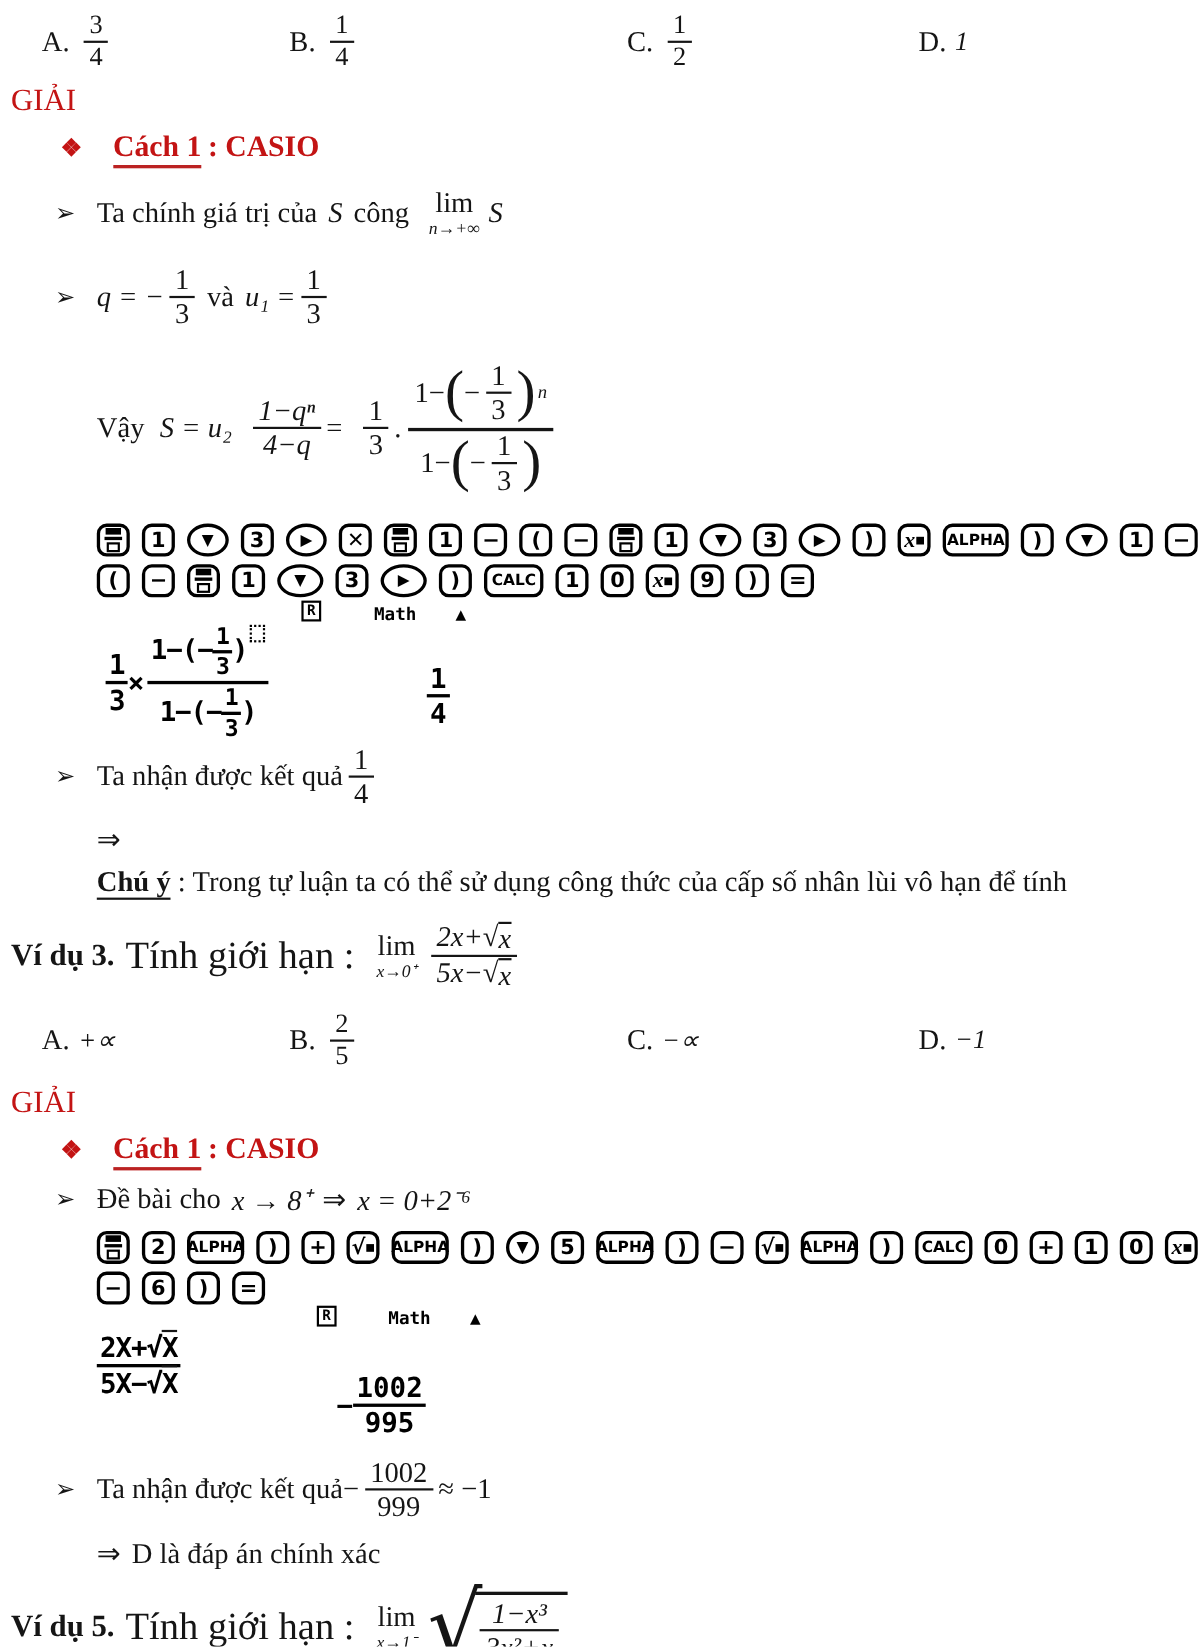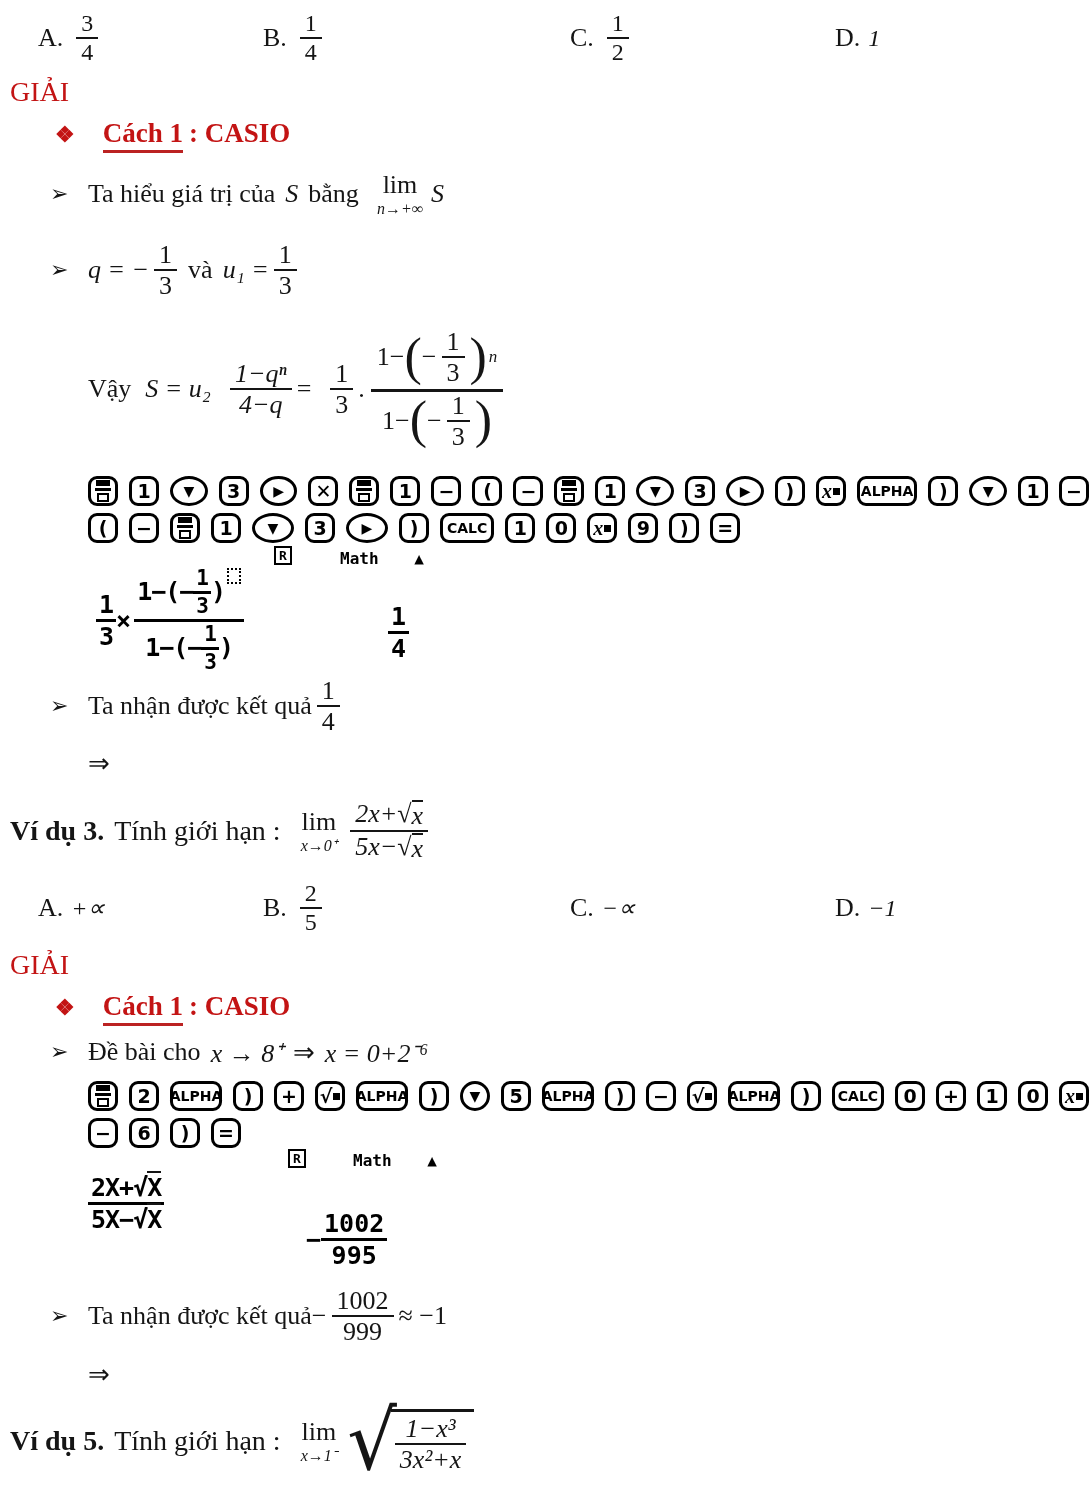--- a/index.html
+++ b/index.html
@@ -72,21 +72,21 @@
 
   .resline{margin:10px 0 0 50px;display:flex;align-items:center;}
   .resline .arrow{width:38px;font-size:22px;flex:0 0 38px;}
   .concl{margin:8px 0 0 88px;display:flex;align-items:center;}
   .concl .imp{margin-right:10px;}
   .note{margin:8px 0 0 88px;}
   .note .nhead{border-bottom:2px solid #151515;font-weight:bold;}
 
   .vd{margin:14px 0 0 10px;display:flex;align-items:center;}
   .vd .vd-title{font-weight:bold;font-size:28px;margin-right:10px;}
-  .vd .vd-intro{font-size:28px;margin-right:12px;text-align:center;}
+  .vd .vd-intro{font-size:35px;margin-right:12px;text-align:center;}
   .vd .frac{font-style:italic;}
 
   .radical{display:inline-flex;align-items:center;margin-left:2px;}
   .rad-sign{font-size:78px;font-weight:400;line-height:0.85;transform:scaleY(1.05);font-family:"DejaVu Serif",serif;}
   .rad-body{border-top:3px solid #151515;padding:3px 8px 0 4px;margin-left:-6px;}
   .rad-body .frac{font-style:italic;}
 
   .sqrtx{display:inline-flex;align-items:flex-start;}
   .sqrtx .rs{font-size:26px;}
 </style>
@@ -126,23 +126,23 @@
   <div class="giai">GIẢI</div>
 
   <div class="cach">
     <span class="diamond">❖</span>
     <span class="cach-name">Cách 1</span>
     <span class="cach-rest">: CASIO</span>
   </div>
 
   <div class="line" style="height:58px;">
     <span class="arrow">➢</span>
-    <span class="txt">Ta hiểu giá trị của</span>
+    <span class="txt">Ta chính giá trị của</span>
     <span class="mi txt">S</span>
-    <span class="txt">bằng</span>
+    <span class="txt">công</span>
     <span class="lim">
       <span class="limw">lim</span>
       <span class="limsub">n→+∞</span>
     </span>
     <span class="mi">S</span>
   </div>
 
   <div class="line" style="margin-top:14px;height:66px;">
     <span class="arrow">➢</span>
     <span class="mi">q = −</span>
@@ -318,20 +318,23 @@
     <span class="frac">
       <span class="num">1</span>
       <span class="den">4</span>
     </span>
   </div>
 
   <div class="concl">
     <span class="imp">⇒</span>
   </div>
 
+  <div class="note">
+    <span class="nhead">Chú ý</span><span> : Trong tự luận ta có thể sử dụng công thức của cấp số nhân lùi vô hạn để tính</span>
+  </div>
 
   <div class="vd" style="height:76px;">
     <span class="vd-title">Ví dụ 3.</span>
     <span class="vd-intro">Tính giới hạn :</span>
     <span class="lim">
       <span class="limw">lim</span>
       <span class="limsub">x→0⁺</span>
     </span>
     <span class="frac">
       <span class="num"><span>2x+</span><span class="sqrtx">
@@ -458,20 +461,21 @@
     <span>−</span>
     <span class="frac">
       <span class="num">1002</span>
       <span class="den">999</span>
     </span>
     <span>≈ −1</span>
   </div>
 
   <div class="concl">
     <span class="imp">⇒</span>
+    <span>D là đáp án chính xác</span>
   </div>
 
   <div class="vd" style="height:86px;margin-top:8px;">
     <span class="vd-title">Ví dụ 5.</span>
     <span class="vd-intro">Tính giới hạn :</span>
     <span class="lim">
       <span class="limw">lim</span>
       <span class="limsub">x→1⁻</span>
     </span>
     <span class="radical">

